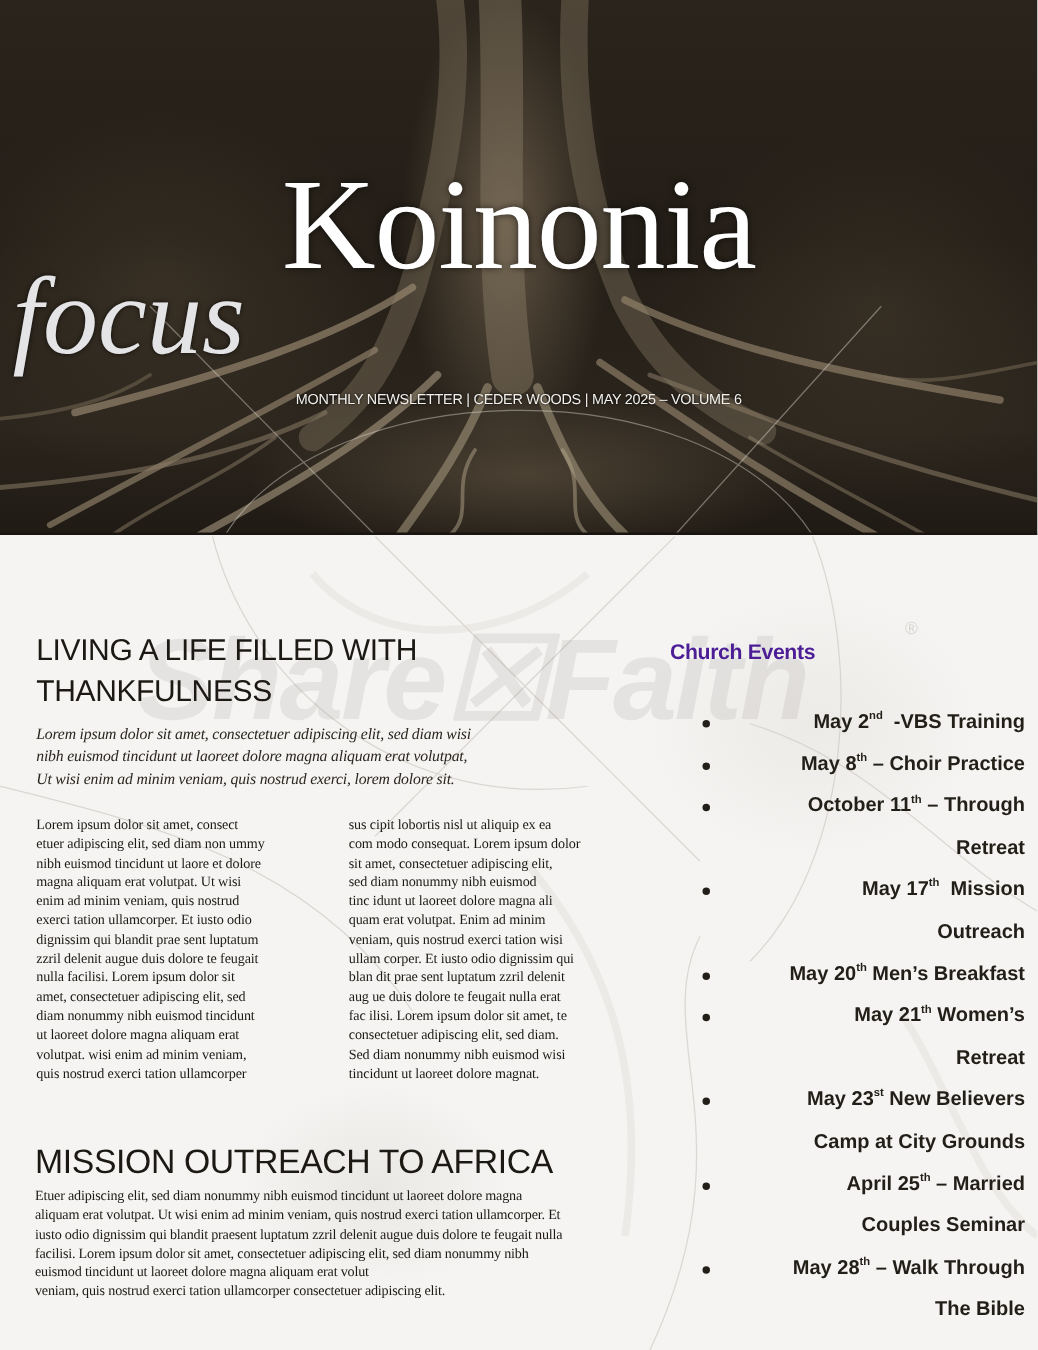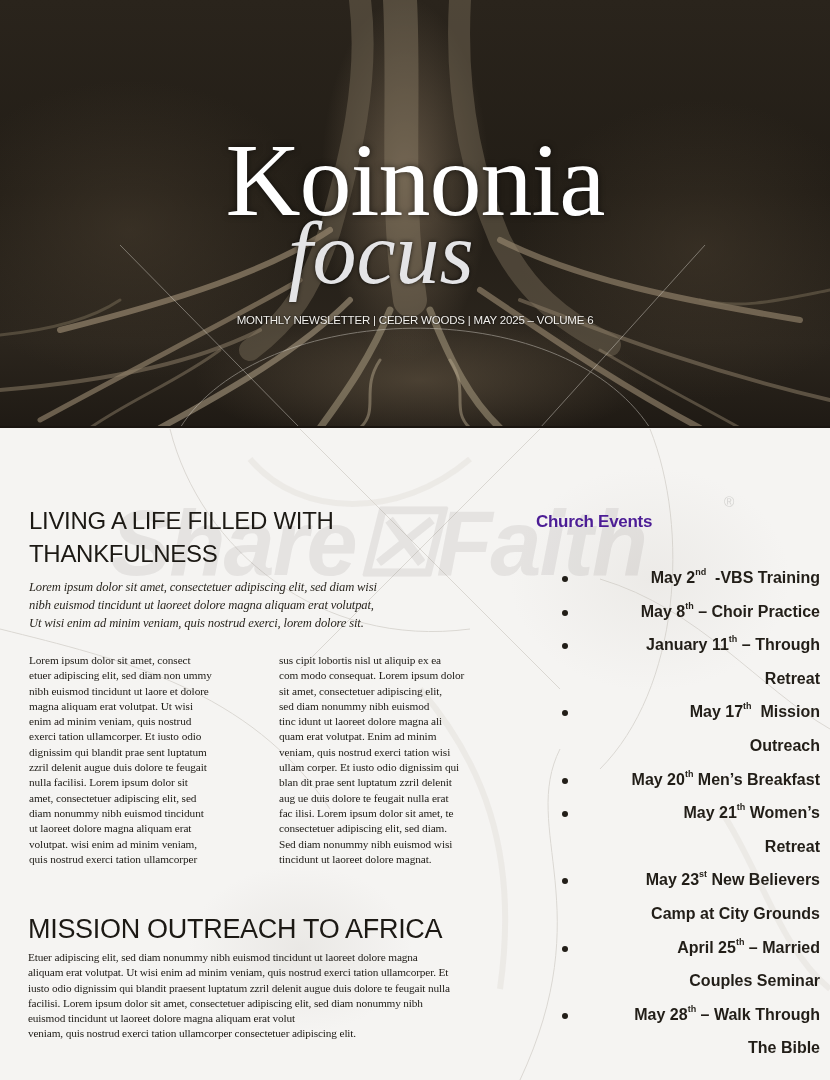--- a/index.html
+++ b/index.html
@@ -18,21 +18,21 @@
       overflow: hidden;
     }
     .header svg.roots { position: absolute; left: 0; top: 0; }
     .masthead-title {
       position: absolute; left: 0; width: 830px; top: 128px; text-align: center;
       font-family: "Liberation Serif", serif; font-size: 104px; color: #ffffff;
       letter-spacing: -1px; line-height: 1;
       text-shadow: 0 0 6px rgba(0,0,0,0.6);
     }
     .masthead-sub {
-      position: absolute; left: 0; width: 752px; top: 210px; text-align: center;
+      position: absolute; left: 0; width: 752px; top: 210px; text-align: left;
       padding-left: 10px;
       font-family: "Liberation Serif", serif; font-style: italic; font-size: 88px;
       color: #e4e4e6; line-height: 1;
       text-shadow: 0 0 4px rgba(0,0,0,0.7);
     }
     .masthead-line {
       position: absolute; left: 0; width: 830px; top: 314px; text-align: center;
       font-family: "Liberation Sans", sans-serif; font-size: 11.5px; color: #f2f0ec;
       letter-spacing: -0.2px;
       text-shadow: 0 0 2px #000;
@@ -226,21 +226,21 @@
   <li>
     <span class="bullet"></span>
     <div><span>May 2</span><sup>nd</sup><span style="white-space:pre">  -VBS Training</span></div>
   </li>
   <li>
     <span class="bullet"></span>
     <div><span>May 8</span><sup>th</sup><span style="white-space:pre"> – Choir Practice</span></div>
   </li>
   <li>
     <span class="bullet"></span>
-    <div><span>January 11</span><sup>th</sup><span style="white-space:pre"> – Through</span></div>
+    <div><span>October 11</span><sup>th</sup><span style="white-space:pre"> – Through</span></div>
     <div>Retreat</div>
   </li>
   <li>
     <span class="bullet"></span>
     <div><span>May 17</span><sup>th</sup><span style="white-space:pre">  Mission</span></div>
     <div>Outreach</div>
   </li>
   <li>
     <span class="bullet"></span>
     <div><span>May 20</span><sup>th</sup><span style="white-space:pre"> Men’s Breakfast</span></div>

